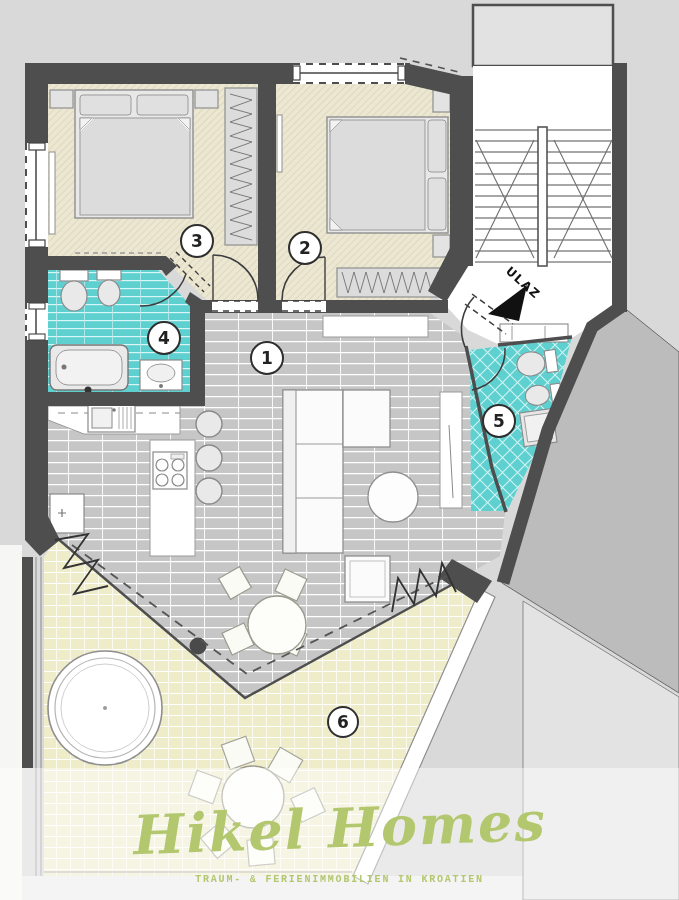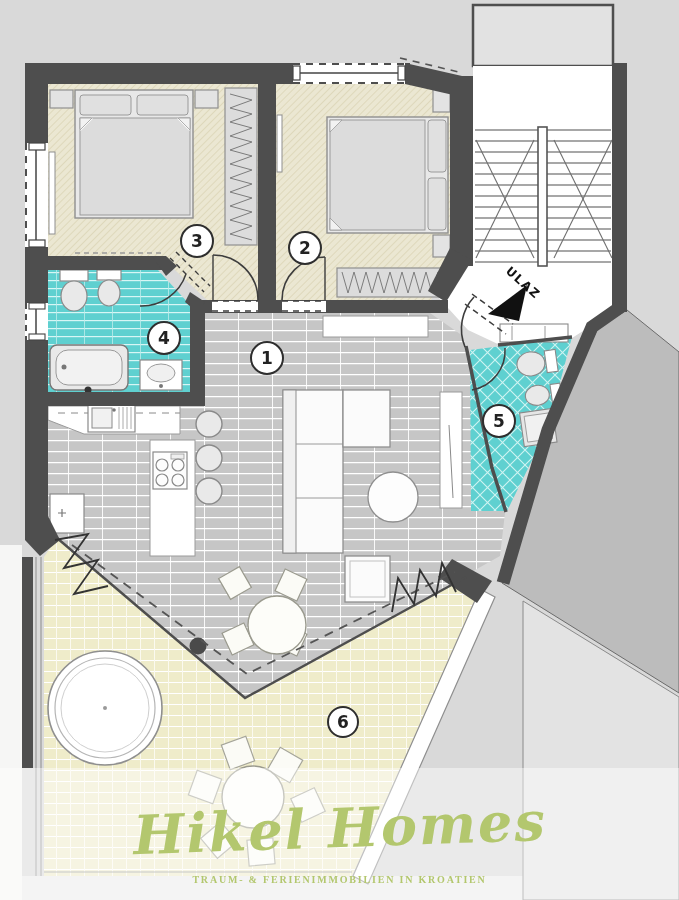--- a/index.html
+++ b/index.html
@@ -3,21 +3,21 @@
 <meta charset="utf-8">
 <style>
   html,body{margin:0;padding:0;background:#fff;}
   #stage{position:relative;width:679px;height:900px;overflow:hidden;
          font-family:"Liberation Sans",sans-serif;background:#d9d9d9;}
   #plan-svg{position:absolute;left:0;top:0;}
   .logo-script{position:absolute;left:50%;top:796px;transform:translateX(-50%) rotate(-2deg);
       font-family:"DejaVu Serif",serif;font-style:italic;font-weight:bold;
       font-size:54px;color:#b3c76e;white-space:nowrap;letter-spacing:2px;}
   .logo-tagline{position:absolute;left:50%;top:874px;transform:translateX(-50%);
-      font-family:Liberation Serif, serif;font-weight:bold;font-size:10px;
+      font-family:Liberation Mono, monospace;font-weight:bold;font-size:10px;
       letter-spacing:1.8px;color:#b3c76e;white-space:nowrap;}
   text.roomnum{font-family:"DejaVu Sans",sans-serif;font-weight:bold;font-size:17px;fill:#222;}
   text.ulaz{font-family:"DejaVu Sans",sans-serif;font-weight:bold;font-size:12px;fill:#111;letter-spacing:1.5px;}
 </style>
 </head>
 <body>
 
 <div id="stage">
 <svg id="plan-svg" width="679" height="900" viewBox="0 0 679 900">
   <defs>

